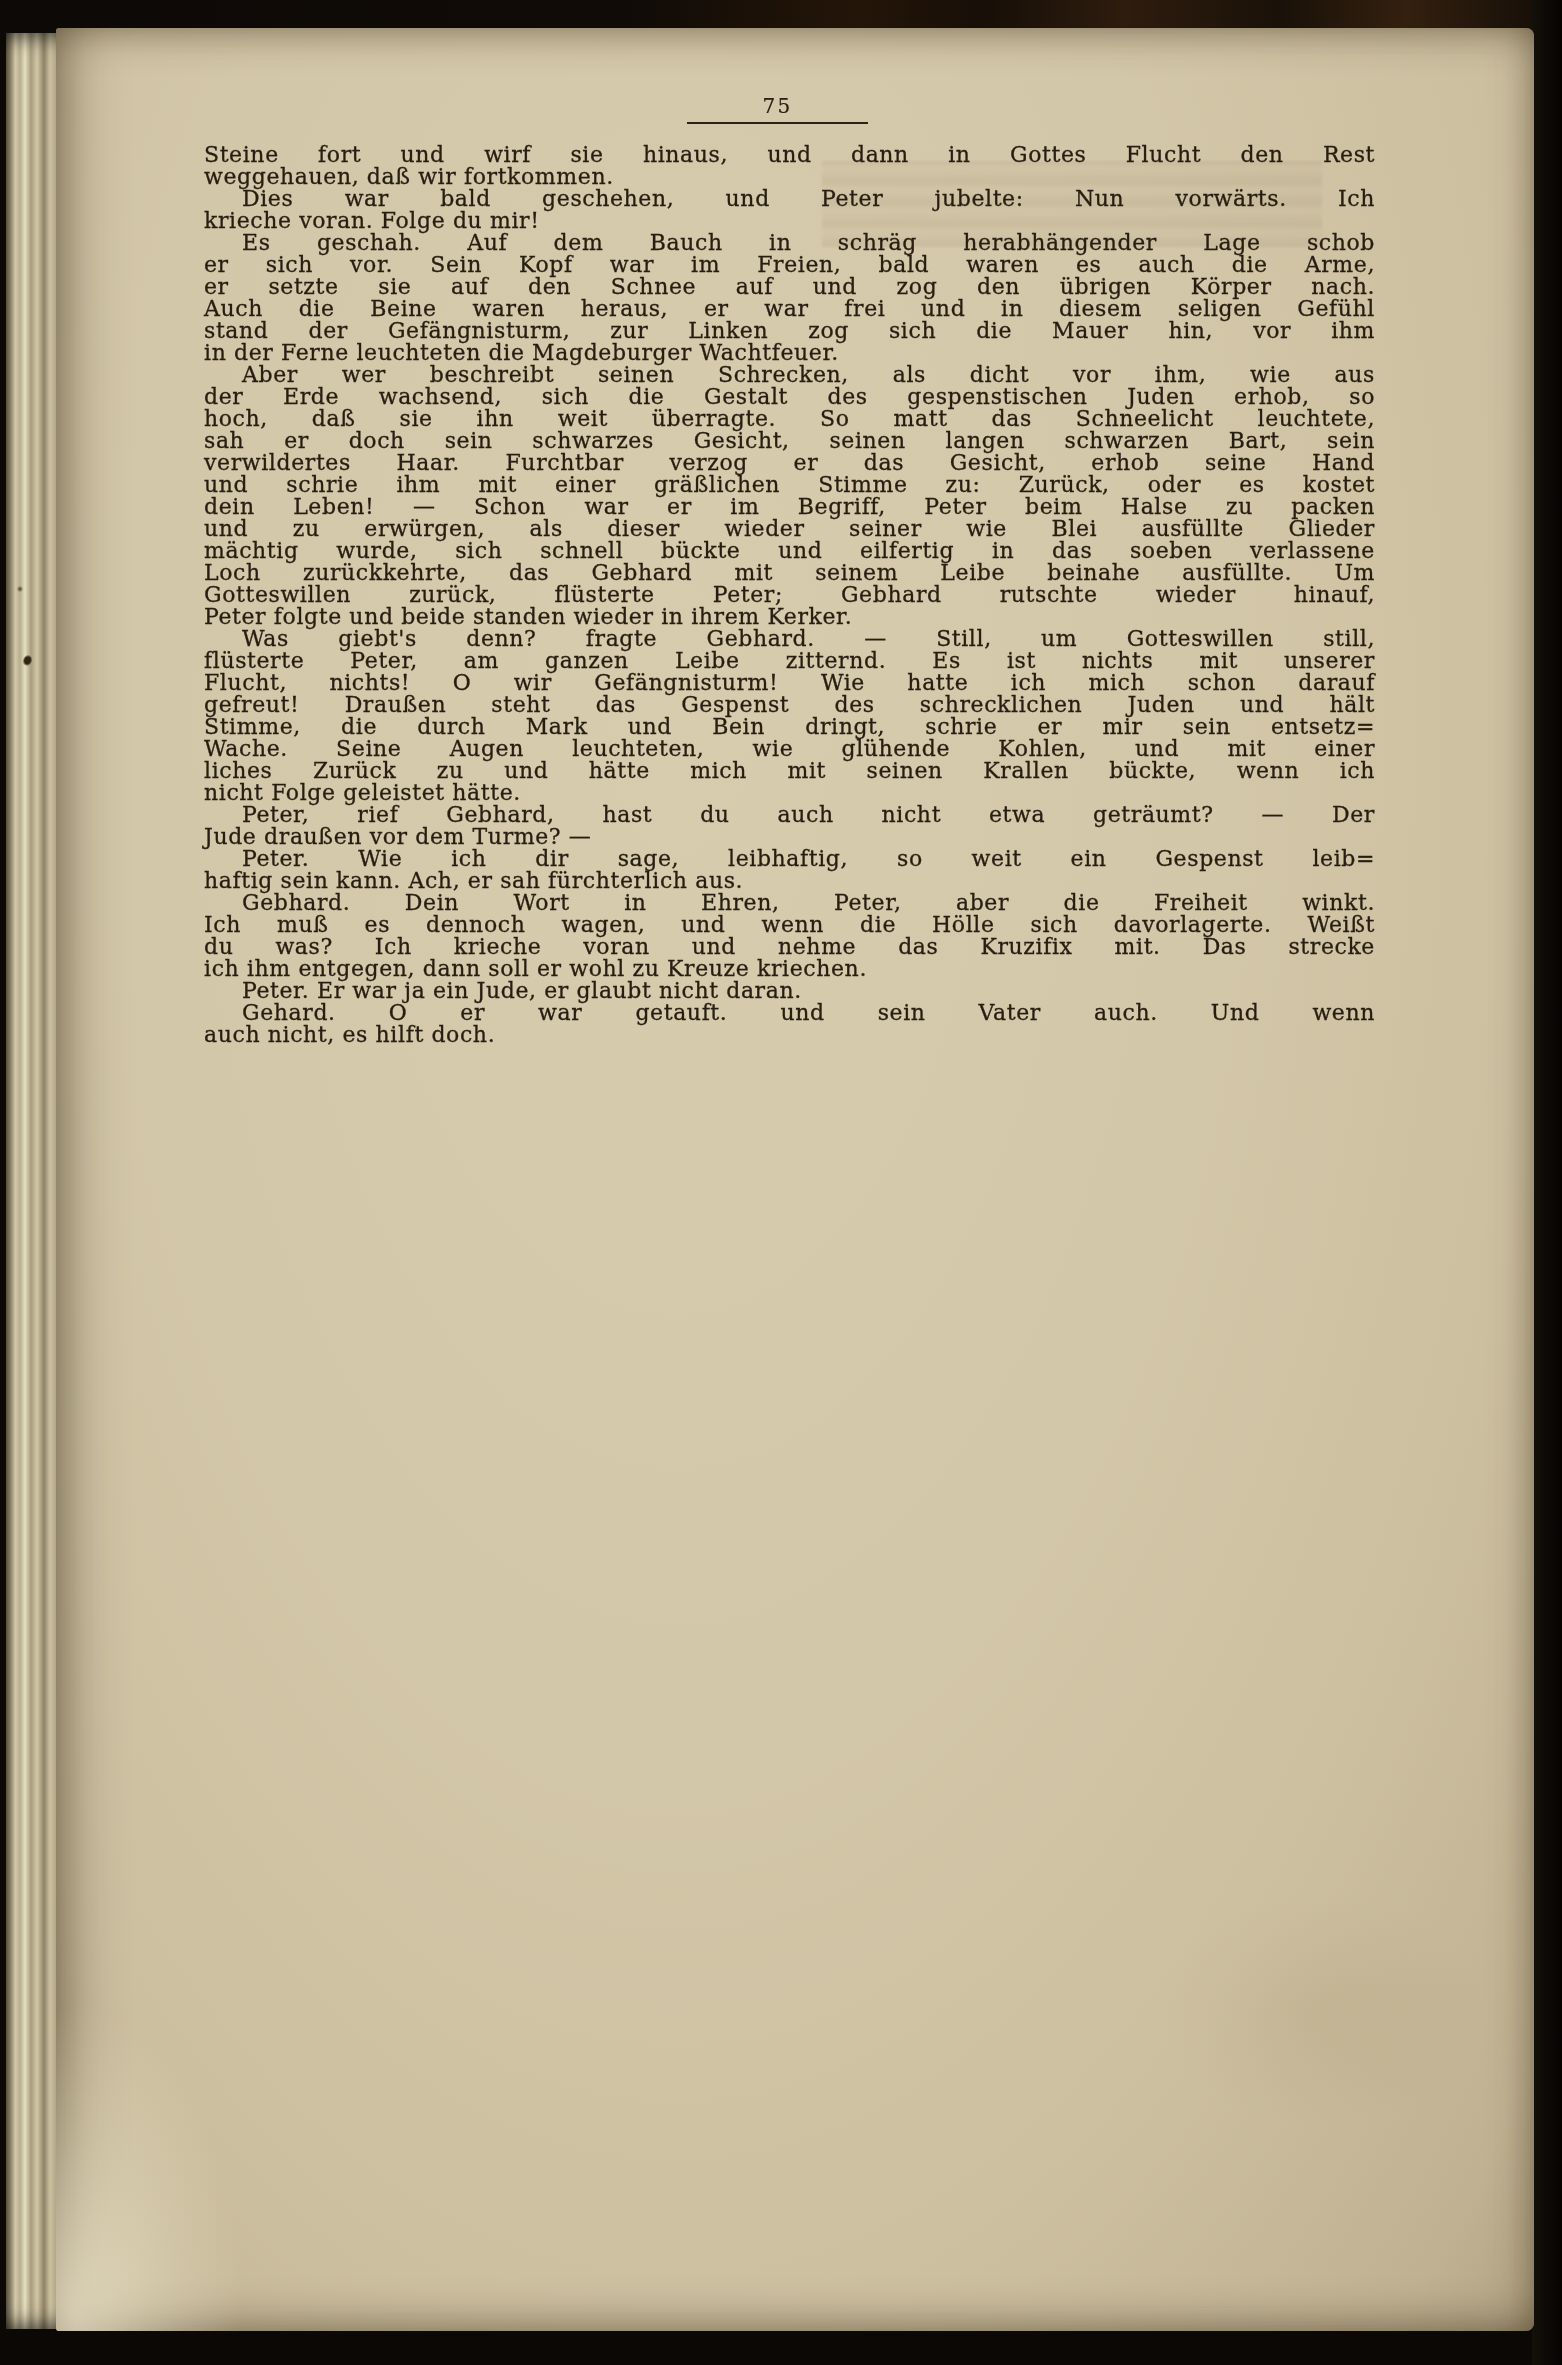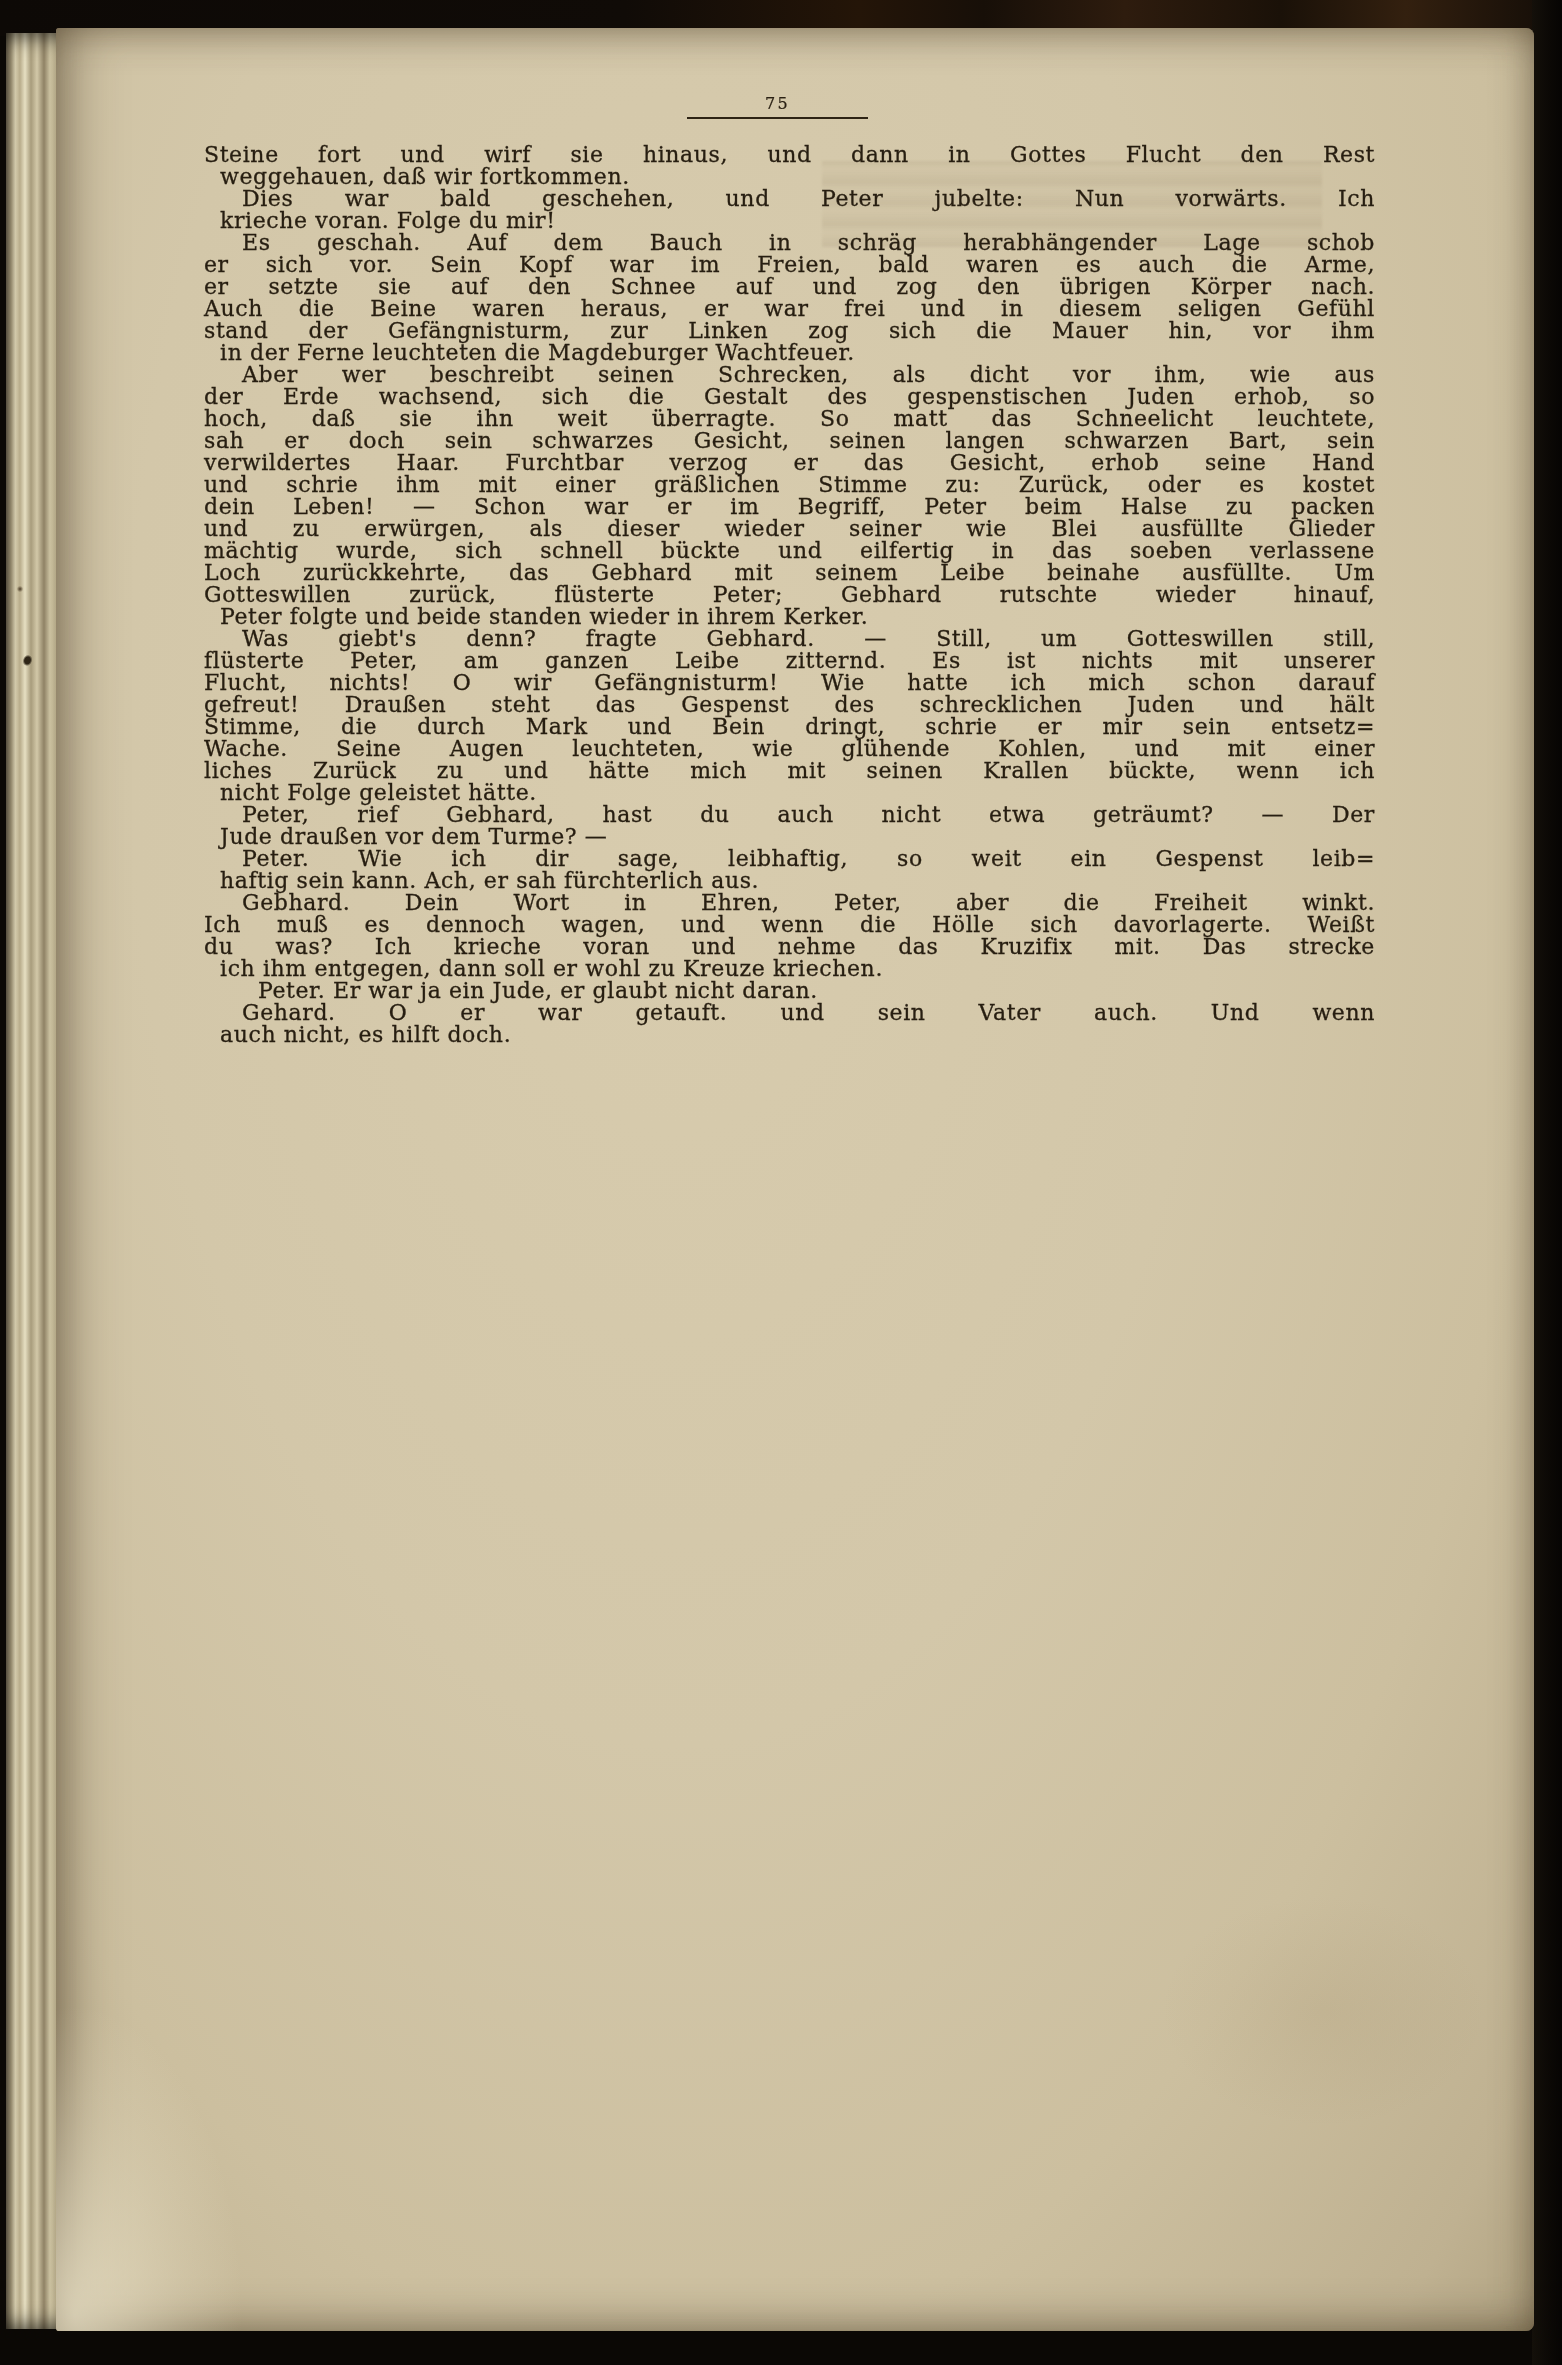--- a/index.html
+++ b/index.html
@@ -98,21 +98,21 @@
   }
   
   .folio-wrap {
     position: absolute;
     left: 136px; top: 66px;
     width: 1171px;
     text-align: center;
   }
   .folio {
     display: inline-block;
-    font-size: 16px;
+    font-size: 20px;
     letter-spacing: 2.3px;
     color: #2a2013;
     -webkit-text-stroke: 0.2px #2a2013;
   }
   .folio-rule {
     width: 181px;
     height: 2.3px;
     margin: 3.9px auto 0 auto;
     background: #2d2314;
   }
@@ -128,21 +128,20 @@
   }
   .line {
     height: 22px;
     line-height: 22px;
     text-align: justify;
     text-align-last: justify;
     white-space: nowrap;
   }
   .line.last {
     text-align-last: left;
-    margin-left: 16px;
   }
   .line.indent {
     padding-left: 38px;
   }
 </style>
 </head>
 <body>
 
 <div class="scan">
   <div class="top-band"></div>

